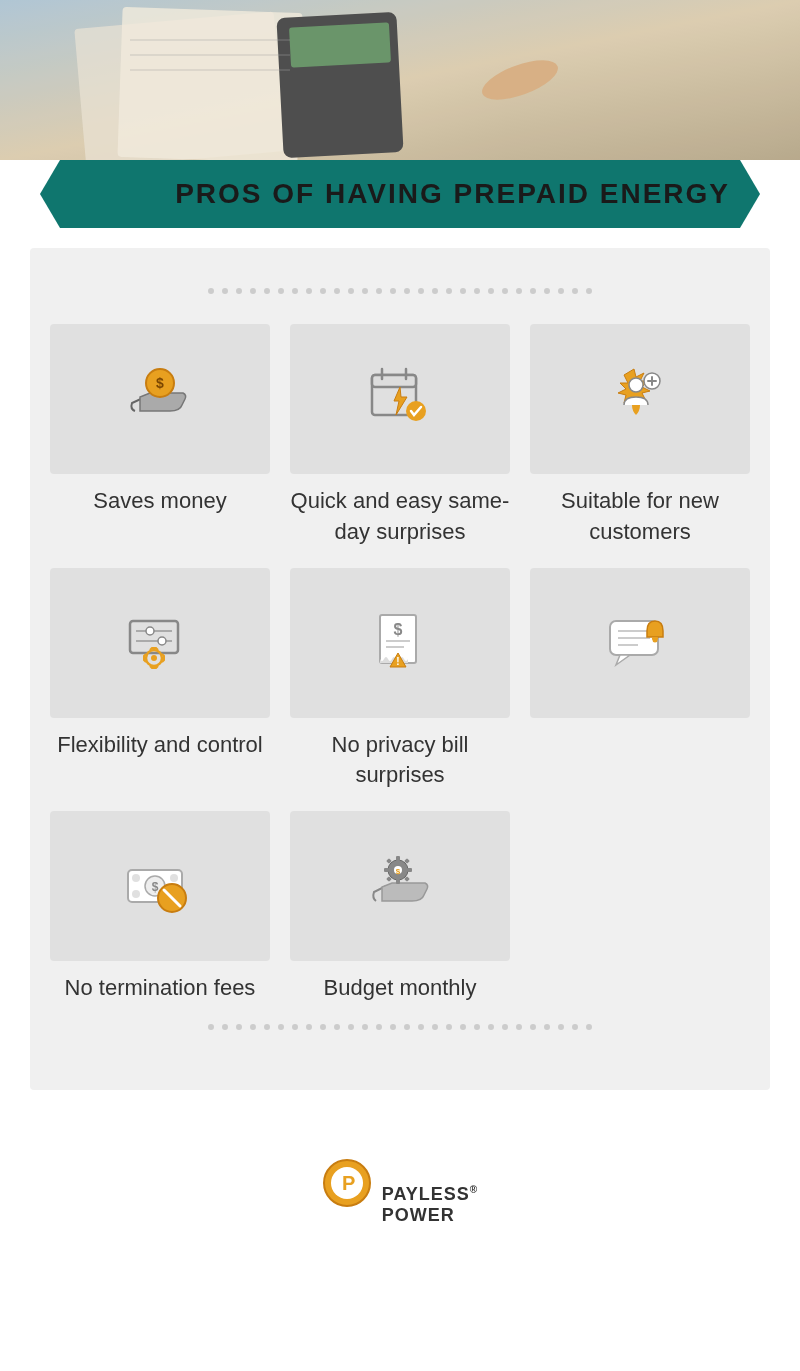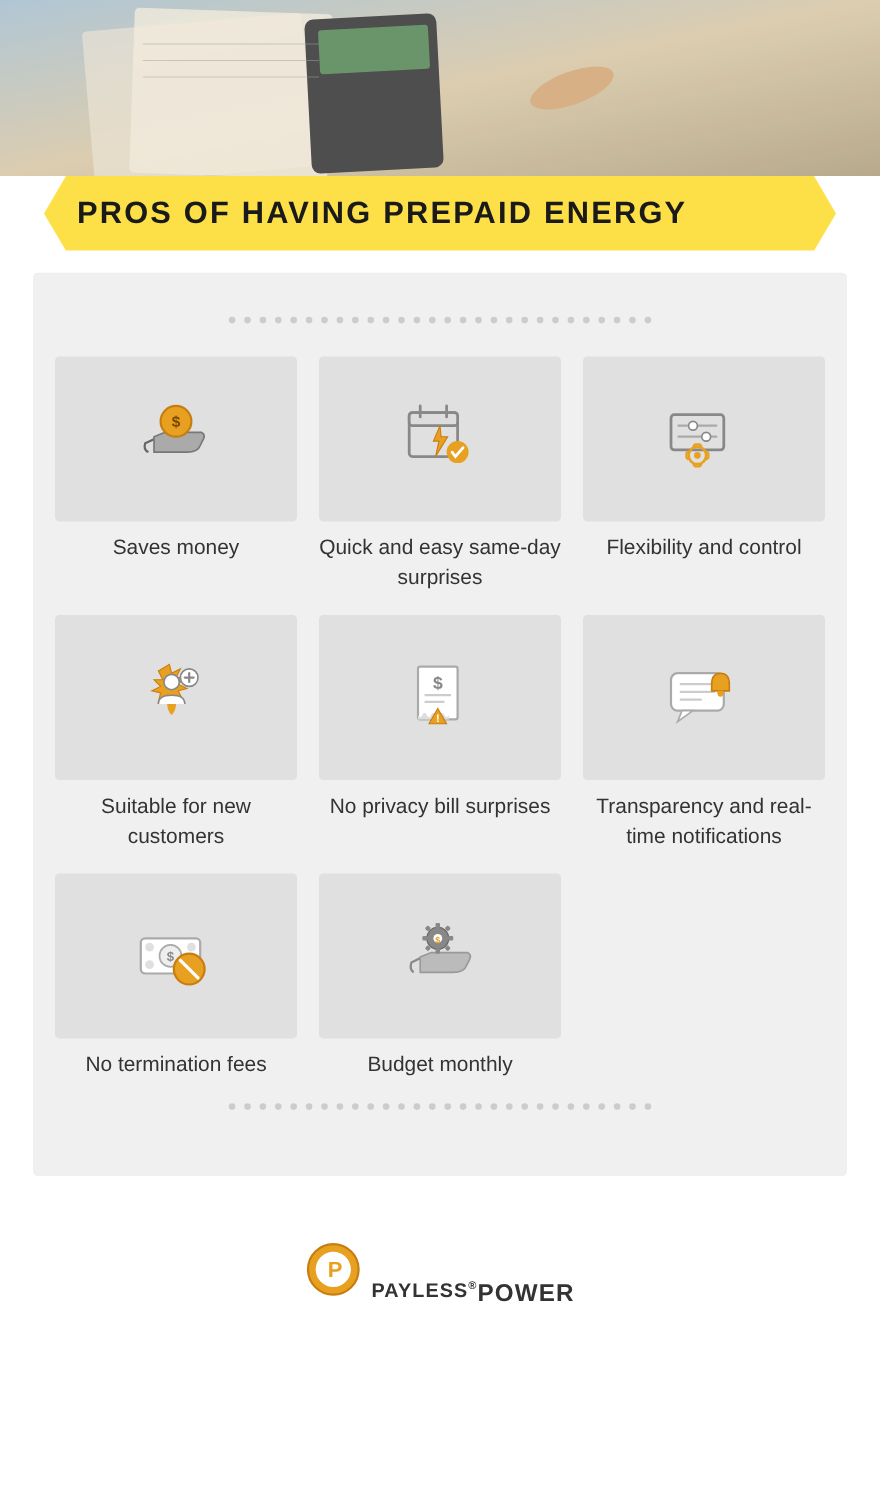--- a/index.html
+++ b/index.html
@@ -18,24 +18,24 @@
       overflow: hidden;
     }
     .hero-image::after {
       content: '';
       position: absolute;
       top: 0; left: 0; right: 0; bottom: 0;
       background: rgba(255,255,255,0.1);
     }
 
     .title-banner {
-      background: #fde047;
+      background: #0f766e;
       margin: 0 40px;
       padding: 18px 30px;
-      text-align: left;
+      text-align: right;
       position: relative;
       clip-path: polygon(20px 0%, calc(100% - 20px) 0%, 100% 50%, calc(100% - 20px) 100%, 20px 100%, 0% 50%);
     }
     .title-banner h1 {
       font-size: 28px;
       font-weight: 900;
       color: #1a1a1a;
       letter-spacing: 2px;
       text-transform: uppercase;
     }
@@ -85,21 +85,21 @@
       margin-bottom: 12px;
     }
 
     .icon-box svg {
       width: 80px;
       height: 80px;
     }
 
     .card-label {
       text-align: center;
-      font-size: 19px;
+      font-size: 22px;
       color: #333;
       line-height: 1.4;
       font-weight: 400;
     }
 
     .footer-section {
       text-align: center;
       padding: 20px 0 10px 0;
     }
 
@@ -111,33 +111,33 @@
       margin-top: 10px;
     }
 
     .logo-icon {
       width: 50px;
       height: 50px;
     }
 
     .logo-text {
       display: flex;
-      flex-direction: row;
+      flex-direction: column;
       align-items: flex-start;
       margin-top: 44px;
     }
 
     .logo-payless {
       font-size: 18px;
       font-weight: 900;
       color: #333;
       letter-spacing: 1px;
     }
     .logo-power {
-      font-size: 22px;
+      font-size: 18px;
       font-weight: 900;
       color: #333;
       letter-spacing: 1px;
     }
     .logo-reg {
       font-size: 10px;
       vertical-align: super;
     }
   </style>
 </head>
@@ -238,20 +238,39 @@
           <path d="M51 52 L54 56 L61 48" stroke="white" stroke-width="2.5" fill="none" stroke-linecap="round"></path>
         </svg>
       </div>
       <span class="card-label">Quick and easy same-day surprises</span>
     </div>
 
     <div class="card">
       <div class="icon-box">
         <svg viewBox="0 0 80 80" xmlns="http://www.w3.org/2000/svg">
 
+          <path d="M34 10 L36 18 L44 14 L40 22 L48 22 L42 28 L50 32 L42 34 L46 42 L38 38 L36 46 L32 38 L24 44 L26 36 L18 34 L26 30 L20 24 L28 24 L24 16 Z" fill="#E8A020" stroke="#c87d10" stroke-width="1"></path>
+
+          <circle cx="36" cy="26" r="7" fill="white" stroke="#888" stroke-width="1.5"></circle>
+          <path d="M24 46 Q24 38 36 38 Q48 38 48 46" fill="white" stroke="#888" stroke-width="1.5"></path>
+
+          <circle cx="52" cy="22" r="8" fill="white" stroke="#888" stroke-width="1.5"></circle>
+          <line x1="48" y1="22" x2="56" y2="22" stroke="#888" stroke-width="2" stroke-linecap="round"></line>
+          <line x1="52" y1="18" x2="52" y2="26" stroke="#888" stroke-width="2" stroke-linecap="round"></line>
+
+          <path d="M32 46 Q32 52 36 56 Q40 52 40 46 Z" fill="#E8A020"></path>
+        </svg>
+      </div>
+      <span class="card-label">Suitable for new customers</span>
+    </div>
+
+    <div class="card">
+      <div class="icon-box">
+        <svg viewBox="0 0 80 80" xmlns="http://www.w3.org/2000/svg">
+
           <rect x="10" y="18" width="48" height="32" rx="3" fill="none" stroke="#888" stroke-width="2.5"></rect>
 
           <line x1="16" y1="28" x2="52" y2="28" stroke="#aaa" stroke-width="2"></line>
           <circle cx="30" cy="28" r="4" fill="white" stroke="#888" stroke-width="1.5"></circle>
           <line x1="16" y1="38" x2="52" y2="38" stroke="#aaa" stroke-width="2"></line>
           <circle cx="42" cy="38" r="4" fill="white" stroke="#888" stroke-width="1.5"></circle>
 
           <g transform="translate(34,55)">
             <circle cx="0" cy="0" r="8" fill="none" stroke="#E8A020" stroke-width="2.5"></circle>
             <circle cx="0" cy="0" r="3" fill="#E8A020"></circle>
@@ -262,39 +281,20 @@
           </g>
         </svg>
       </div>
       <span class="card-label">Flexibility and control</span>
     </div>
 
     <div class="card">
       <div class="icon-box">
         <svg viewBox="0 0 80 80" xmlns="http://www.w3.org/2000/svg">
 
-          <path d="M34 10 L36 18 L44 14 L40 22 L48 22 L42 28 L50 32 L42 34 L46 42 L38 38 L36 46 L32 38 L24 44 L26 36 L18 34 L26 30 L20 24 L28 24 L24 16 Z" fill="#E8A020" stroke="#c87d10" stroke-width="1"></path>
-
-          <circle cx="36" cy="26" r="7" fill="white" stroke="#888" stroke-width="1.5"></circle>
-          <path d="M24 46 Q24 38 36 38 Q48 38 48 46" fill="white" stroke="#888" stroke-width="1.5"></path>
-
-          <circle cx="52" cy="22" r="8" fill="white" stroke="#888" stroke-width="1.5"></circle>
-          <line x1="48" y1="22" x2="56" y2="22" stroke="#888" stroke-width="2" stroke-linecap="round"></line>
-          <line x1="52" y1="18" x2="52" y2="26" stroke="#888" stroke-width="2" stroke-linecap="round"></line>
-
-          <path d="M32 46 Q32 52 36 56 Q40 52 40 46 Z" fill="#E8A020"></path>
-        </svg>
-      </div>
-      <span class="card-label">Suitable for new customers</span>
-    </div>
-
-    <div class="card">
-      <div class="icon-box">
-        <svg viewBox="0 0 80 80" xmlns="http://www.w3.org/2000/svg">
-
           <rect x="20" y="12" width="36" height="48" rx="2" fill="white" stroke="#aaa" stroke-width="2"></rect>
 
           <path d="M20 56 Q22 60 24 56 Q26 52 28 56 Q30 60 32 56 Q34 52 36 56 Q38 60 40 56 Q42 52 44 56 Q46 60 48 56 L48 60 L20 60 Z" fill="#ddd"></path>
 
           <text x="38" y="32" text-anchor="middle" font-size="16" font-weight="bold" fill="#888">$</text>
 
           <line x1="26" y1="38" x2="50" y2="38" stroke="#ccc" stroke-width="2"></line>
           <line x1="26" y1="44" x2="44" y2="44" stroke="#ccc" stroke-width="2"></line>
 
           <path d="M38 50 L46 64 L30 64 Z" fill="#E8A020" stroke="#c87d10" stroke-width="1"></path>
@@ -315,21 +315,20 @@
           <line x1="18" y1="35" x2="50" y2="35" stroke="#ccc" stroke-width="2"></line>
           <line x1="18" y1="42" x2="38" y2="42" stroke="#ccc" stroke-width="2"></line>
 
           <g transform="translate(55,22)">
             <path d="M0 -4 Q-8 -4 -8 6 L-8 12 L8 12 L8 6 Q8 -4 0 -4 Z" fill="#E8A020" stroke="#c87d10" stroke-width="1.5"></path>
             <rect x="-3" y="12" width="6" height="3" rx="1" fill="#E8A020"></rect>
             <circle cx="0" cy="15" r="2.5" fill="#E8A020"></circle>
           </g>
         </svg>
       </div>
-      <span class="card-label">Transparency and real-time notifications</span>
     </div>
 
     <div class="card">
       <div class="icon-box">
         <svg viewBox="0 0 80 80" xmlns="http://www.w3.org/2000/svg">
 
           <rect x="8" y="24" width="54" height="32" rx="4" fill="white" stroke="#aaa" stroke-width="2"></rect>
 
           <circle cx="35" cy="40" r="10" fill="#eee" stroke="#aaa" stroke-width="1.5"></circle>
           <text x="35" y="45" text-anchor="middle" font-size="12" font-weight="bold" fill="#888">$</text>

